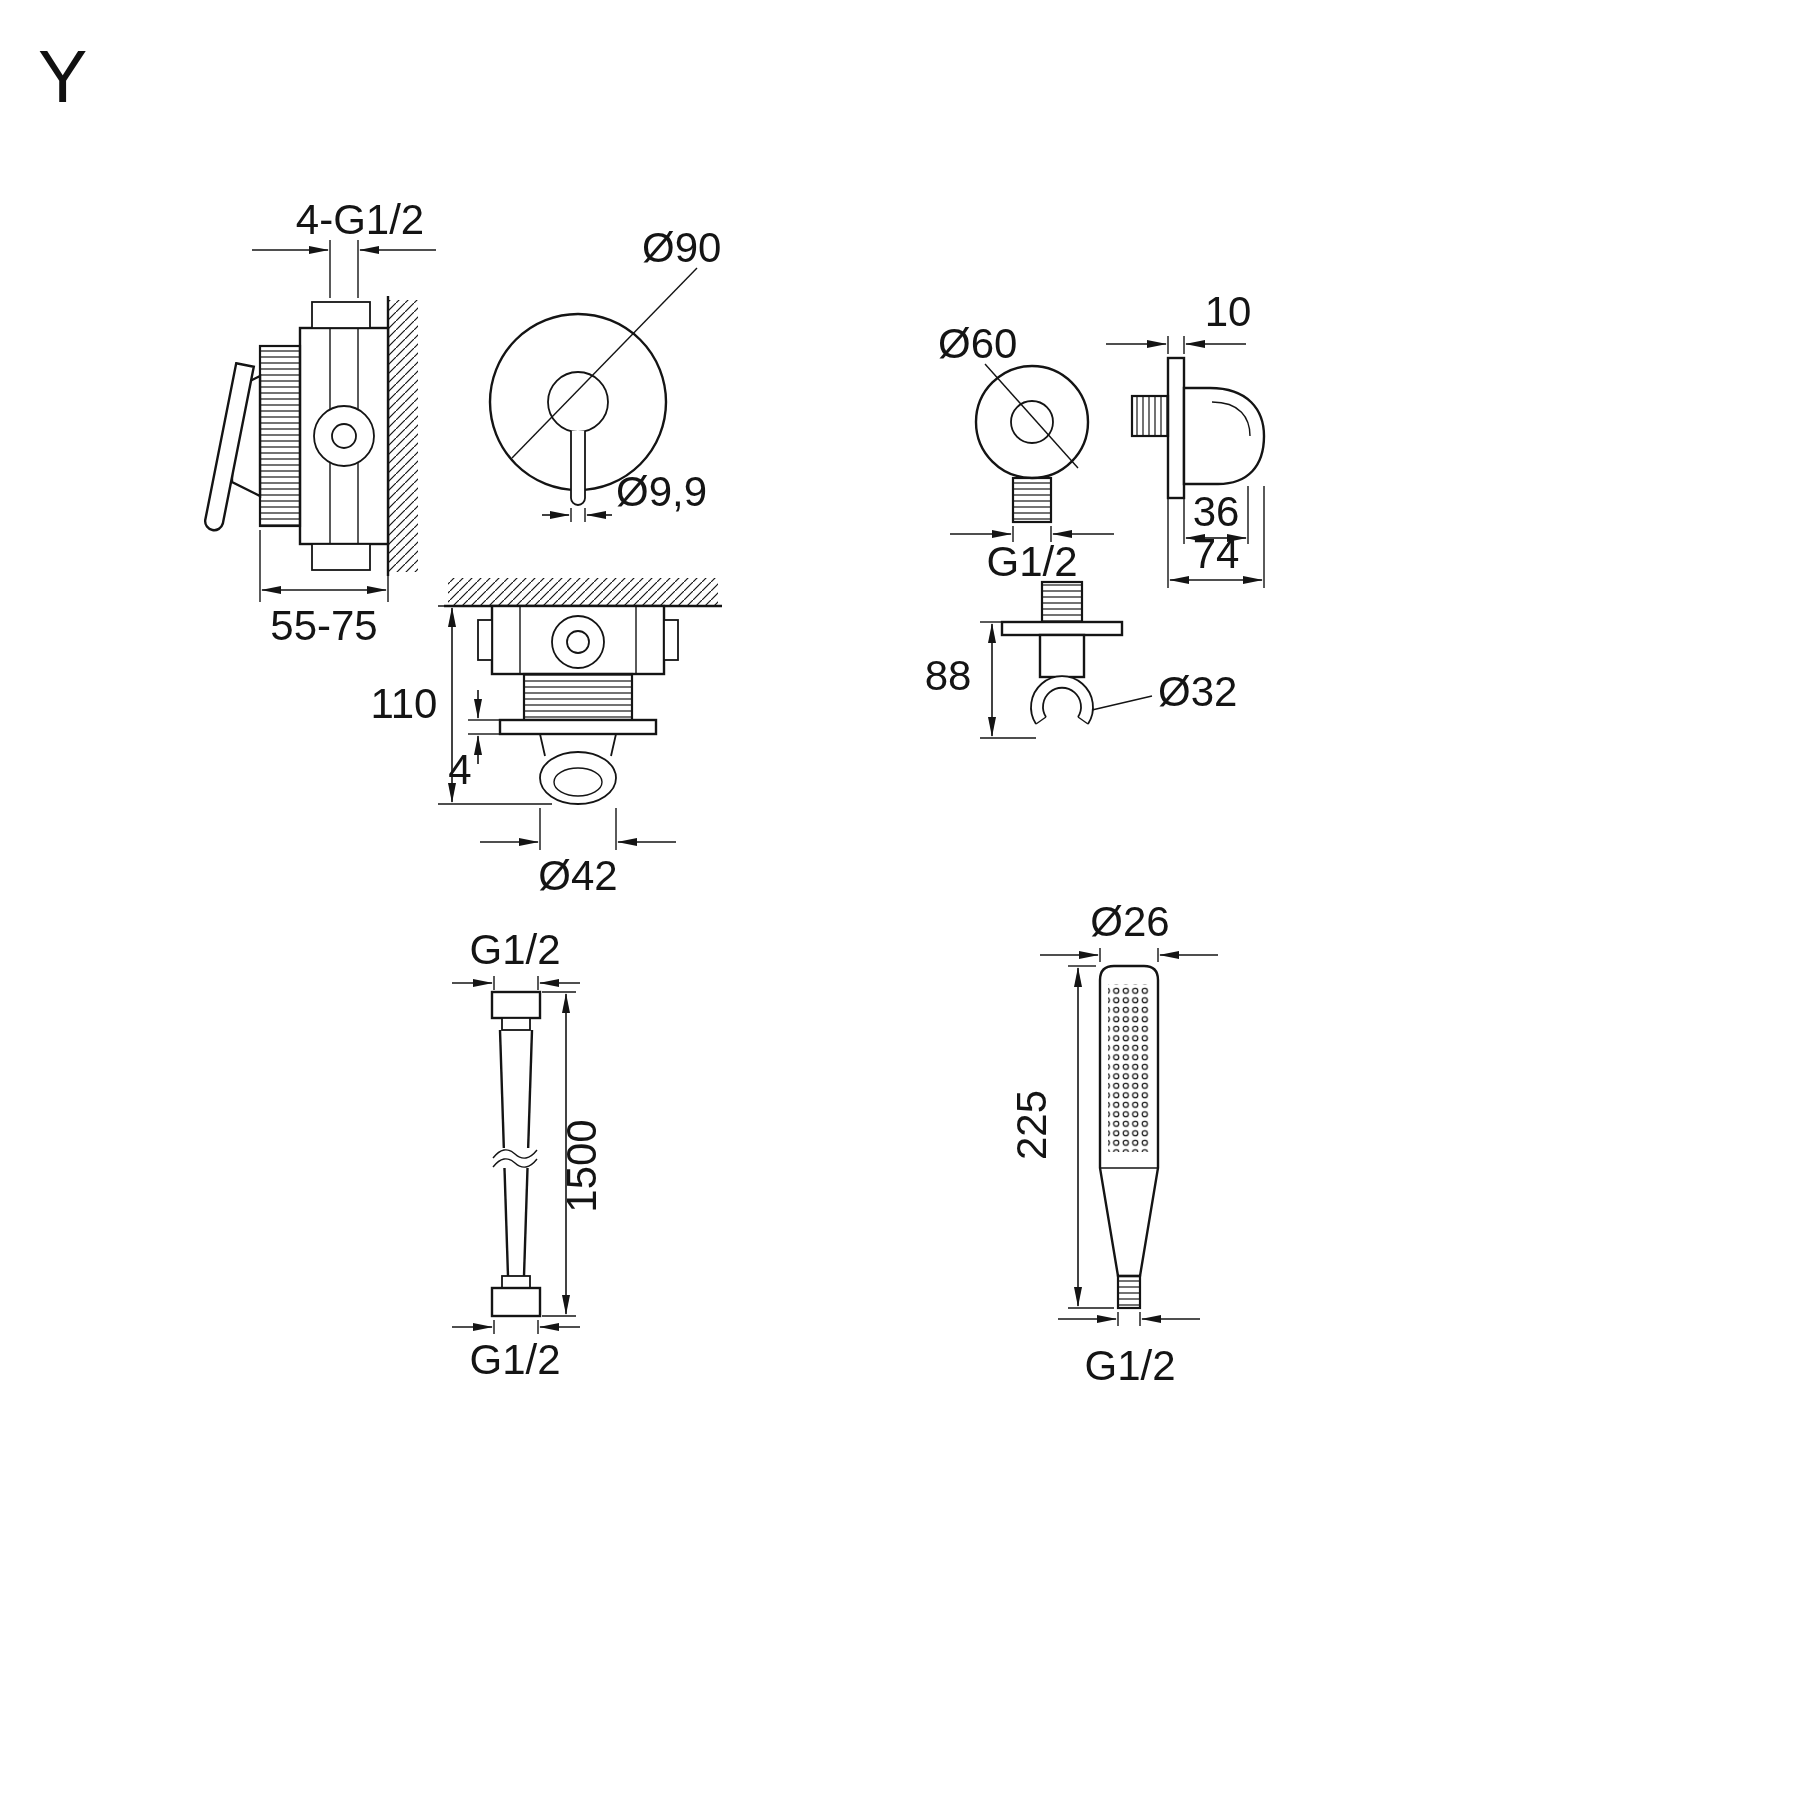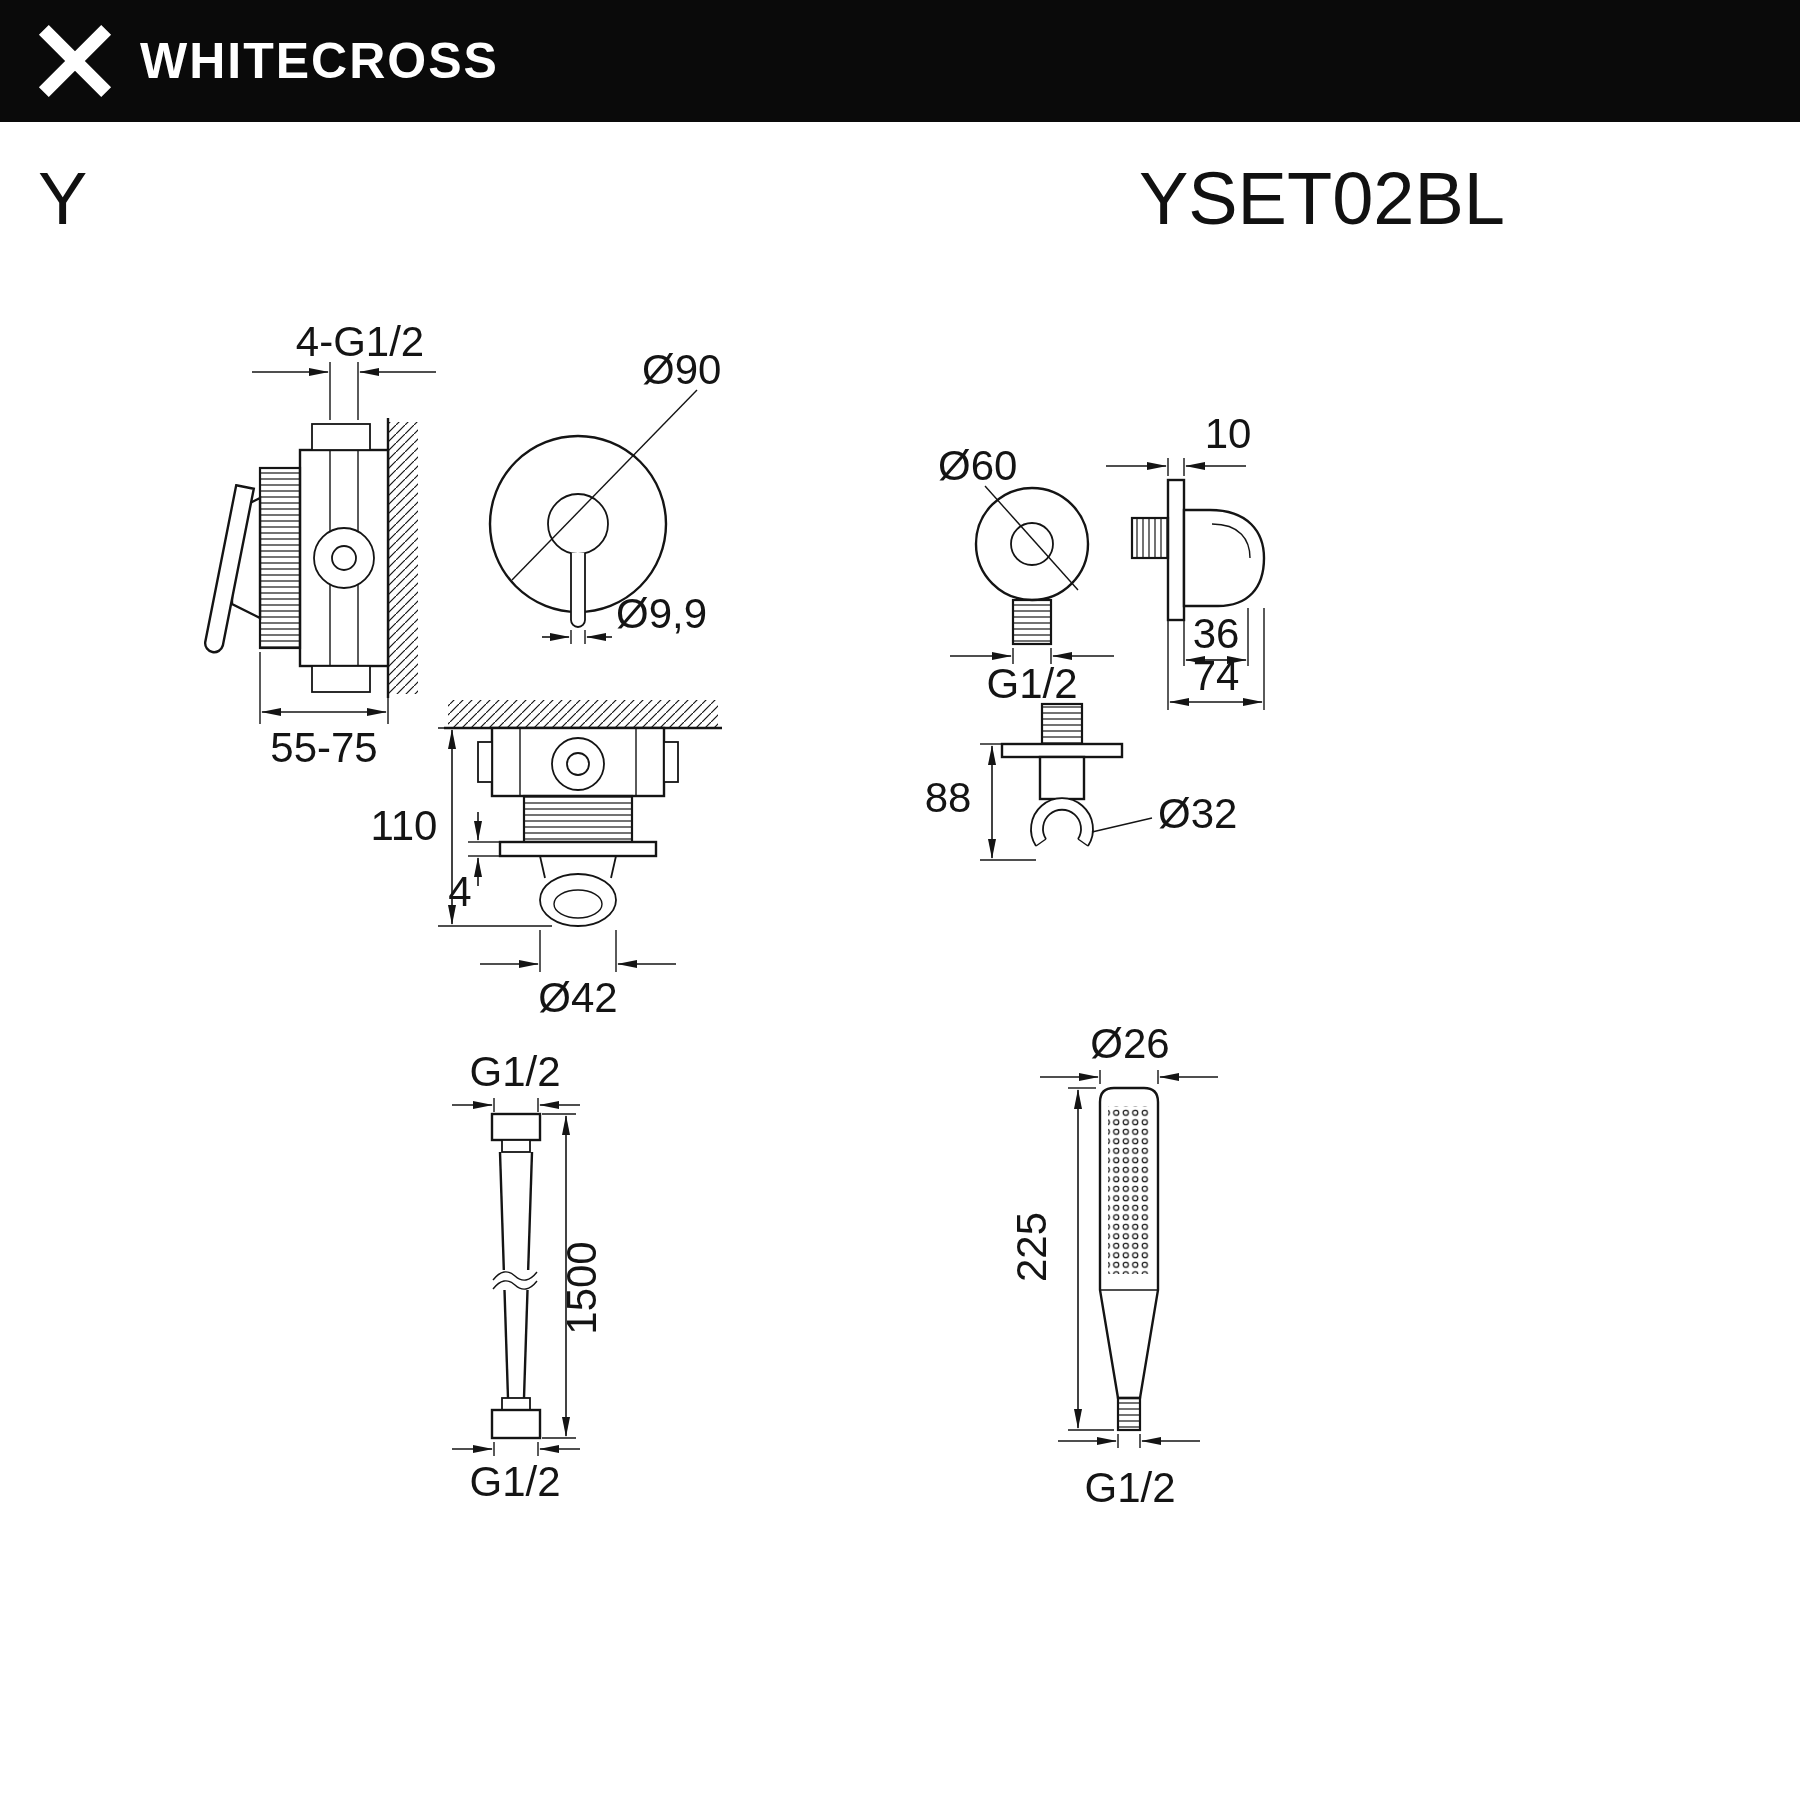--- a/index.html
+++ b/index.html
@@ -17,30 +17,23 @@
   .dl{stroke:#141414;stroke-width:1.6;fill:none;}
   .hv{fill:url(#hatch);stroke:none;}
   .thH{fill:url(#threadH);stroke:#141414;stroke-width:2.2;}
   .thV{fill:url(#threadV);stroke:#141414;stroke-width:2.2;}
 </style>
 </head>
 <body>
 
 <div class="page">
 
-  <div class="header">
-    <svg width="82" height="82" viewBox="0 0 100 100">
-      <path d="M18,6 L50,38 L82,6 L94,18 L62,50 L94,82 L82,94 L50,62 L18,94 L6,82 L38,50 L6,18 Z" fill="#ffffff"></path>
-    </svg>
-    <div class="brand">WHITECROSS</div>
-  </div>
 
   <div class="titles">
     <div class="title-text">Y</div>
-    <div class="title-text">YSET02BL</div>
   </div>
 
   <svg width="1800" height="1528" viewBox="0 0 1800 1528">
     <defs>
       <marker id="arr" viewBox="0 0 20 8" refX="19" refY="4" markerWidth="20" markerHeight="8" markerUnits="userSpaceOnUse" orient="auto">
         <path d="M0,0 L20,4 L0,8 Z" fill="#141414"></path>
       </marker>
       <pattern id="hatch" width="9" height="9" patternUnits="userSpaceOnUse">
         <line x1="0" y1="9" x2="9" y2="0" stroke="#141414" stroke-width="1.2"></line>
       </pattern>

